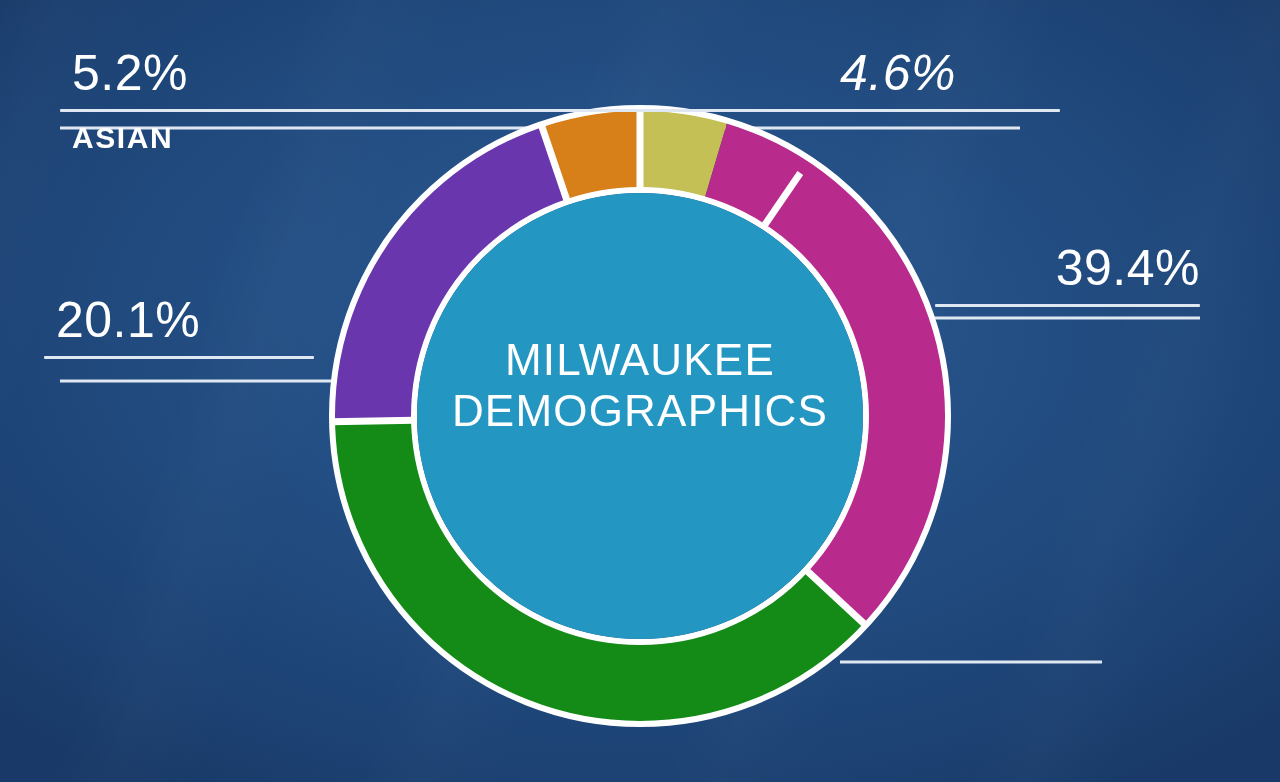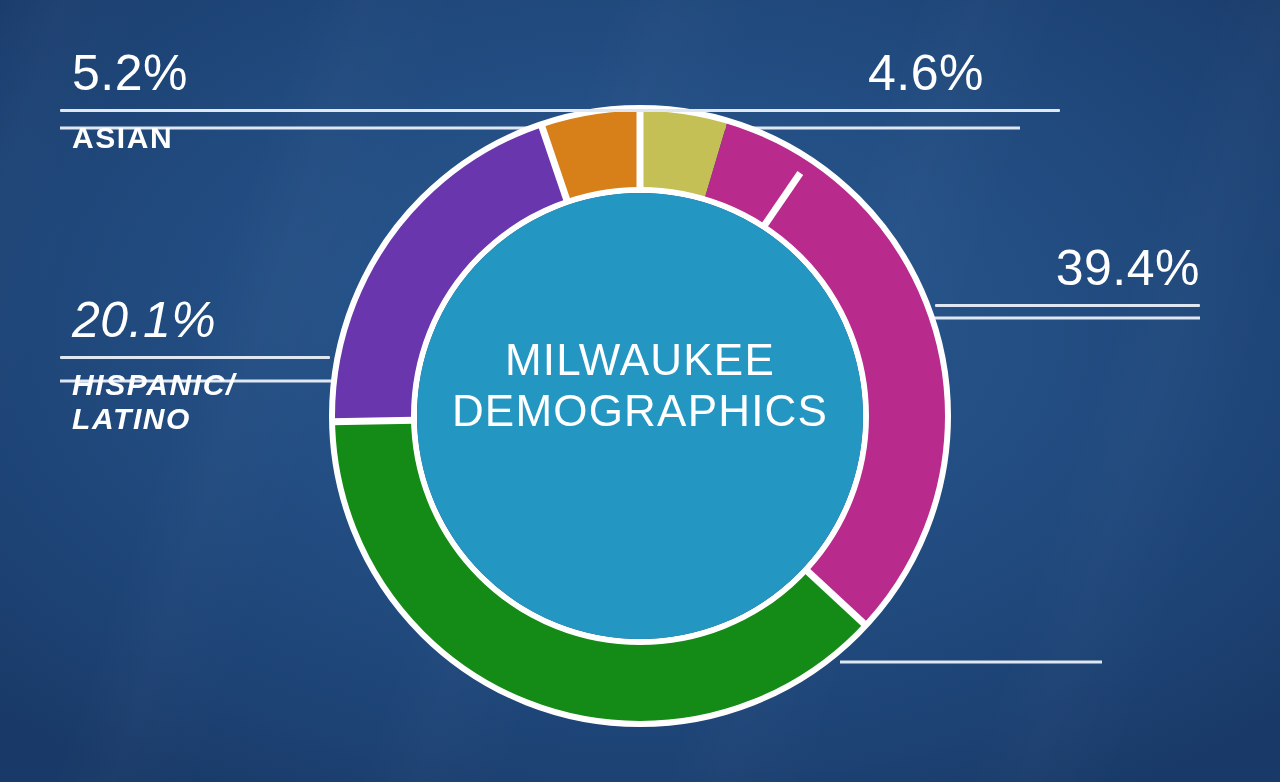--- a/index.html
+++ b/index.html
@@ -80,25 +80,25 @@
   }
 
   .align-left  .pct, .align-left  .cat { text-align: left; }
   .align-right .pct, .align-right .cat { text-align: right; }
 
   
   #callout-asian    { left: 60px;  top: 48px;  width: 1000px; }
   #callout-asian .pct { margin-left: 12px; }
   #callout-asian .cat { margin-left: 12px; }
 
-  #callout-hispanic { left: 60px;  top: 295px; width: 270px; font-style: italic; }
+  #callout-hispanic { left: 44px;  top: 295px; width: 270px; }
   #callout-hispanic .pct { margin-left: 12px; }
   #callout-hispanic .cat { margin-left: 12px; }
 
-  #callout-other    { left: 868px; top: 48px;  width: 180px; }
+  #callout-other    { left: 840px; top: 48px;  width: 180px; font-style: italic; }
 
   #callout-white    { left: 935px; top: 243px; width: 265px; }
 
   #callout-black    { left: 845px; top: 582px; width: 257px; }
 
   
   .center-label {
     position: absolute;
     left: 415px;
     top: 334px;
@@ -164,22 +164,20 @@
 
   <div class="callout align-left" id="callout-asian">
     <div class="pct">5.2%</div>
     <div class="rule"></div>
     <div class="cat">ASIAN</div>
   </div>
 
   <div class="callout align-left" id="callout-hispanic">
     <div class="pct">20.1%</div>
     <div class="rule"></div>
-    <div class="cat">HISPANIC/
-LATINO</div>
   </div>
 
   <div class="callout align-left" id="callout-other">
     <div class="pct">4.6%</div>
     <div class="rule"></div>
   </div>
 
   <div class="callout align-right" id="callout-white">
     <div class="pct">39.4%</div>
     <div class="rule"></div>

